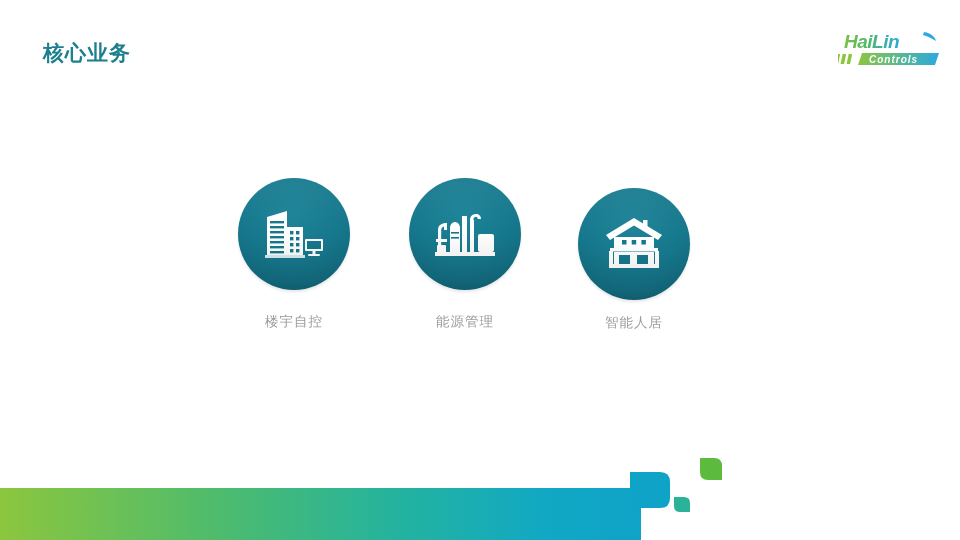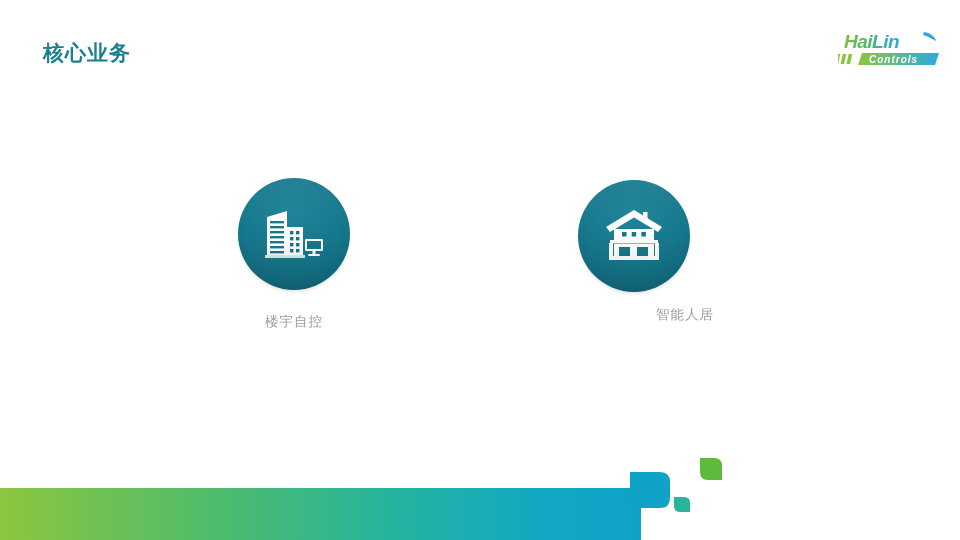--- a/index.html
+++ b/index.html
@@ -49,21 +49,21 @@
     width: 960px;
     height: 478px;
   }
   .item {
     position: absolute;
     width: 160px;
     text-align: center;
   }
   .item-1 { left: 214px; top: 178px; }
   .item-2 { left: 385px; top: 178px; }
-  .item-3 { left: 554px; top: 180px; text-align: right; }
+  .item-3 { left: 554px; top: 188px; }
 
   .circle {
     position: relative;
     width: 112px;
     height: 112px;
     margin: 0 auto;
     border-radius: 50%;
     background:
       radial-gradient(circle at 48% 34%, #1d8398 0%, #16788d 52%, #126c80 84%, #0e5f72 100%);
     box-shadow: 0 2px 3px rgba(0,0,0,0.10);
@@ -180,20 +180,51 @@
             <rect x="42" y="34" width="18" height="12" rx="1"></rect>
             <rect x="49.5" y="46" width="3" height="3"></rect>
             <rect x="45" y="49" width="12" height="2" rx="1"></rect>
           </g>
           <rect x="44" y="36" width="14" height="8" fill="#16788d"></rect>
         </svg>
       </div>
       <div class="item-label">楼宇自控</div>
     </div>
 
+    <div class="item item-2">
+      <div class="circle">
+        <svg width="62" height="56" viewBox="0 0 62 56" xmlns="http://www.w3.org/2000/svg">
+          <g fill="#ffffff">
+
+            <path d="M4 24 h3.2 v22 h-3.2 z"></path>
+            <path d="M4 24 c0-5 4-7 8-7 v3.2 c-3 0-4.8 1.4-4.8 3.8 z"></path>
+            <rect x="10" y="17" width="3" height="7"></rect>
+            <rect x="2" y="33" width="11" height="3"></rect>
+
+            <rect x="3" y="39" width="9" height="8" rx="1"></rect>
+
+            <path d="M16 22 c0-4 3-6 5-6 c2 0 5 2 5 6 v24 h-10 z"></path>
+
+            <rect x="28" y="10" width="5" height="36"></rect>
+
+            <rect x="36" y="14" width="4" height="32"></rect>
+            <path d="M36 14 c0-4 3-6 6-6 c3 0 5 2 5 5 h-3.2 c0-1.4-0.9-2.2-2-2.2 c-1.2 0-2.4 0.9-2.4 3.2 z"></path>
+
+            <rect x="44" y="28" width="16" height="18" rx="2"></rect>
+
+            <rect x="1" y="46" width="60" height="4"></rect>
+          </g>
+          <g fill="#16788d">
+            <rect x="17" y="26" width="8" height="1.6"></rect>
+            <rect x="17" y="31" width="8" height="1.6"></rect>
+          </g>
+        </svg>
+      </div>
+      <div class="item-label">能源管理</div>
+    </div>
 
     <div class="item item-3">
       <div class="circle">
         <svg width="60" height="54" viewBox="0 0 60 54" xmlns="http://www.w3.org/2000/svg">
           <g fill="#ffffff">
 
             <rect x="39" y="3" width="4.5" height="10"></rect>
 
             <path d="M30 1 L58 18 L54 23 L30 8.5 L6 23 L2 18 Z"></path>
 

